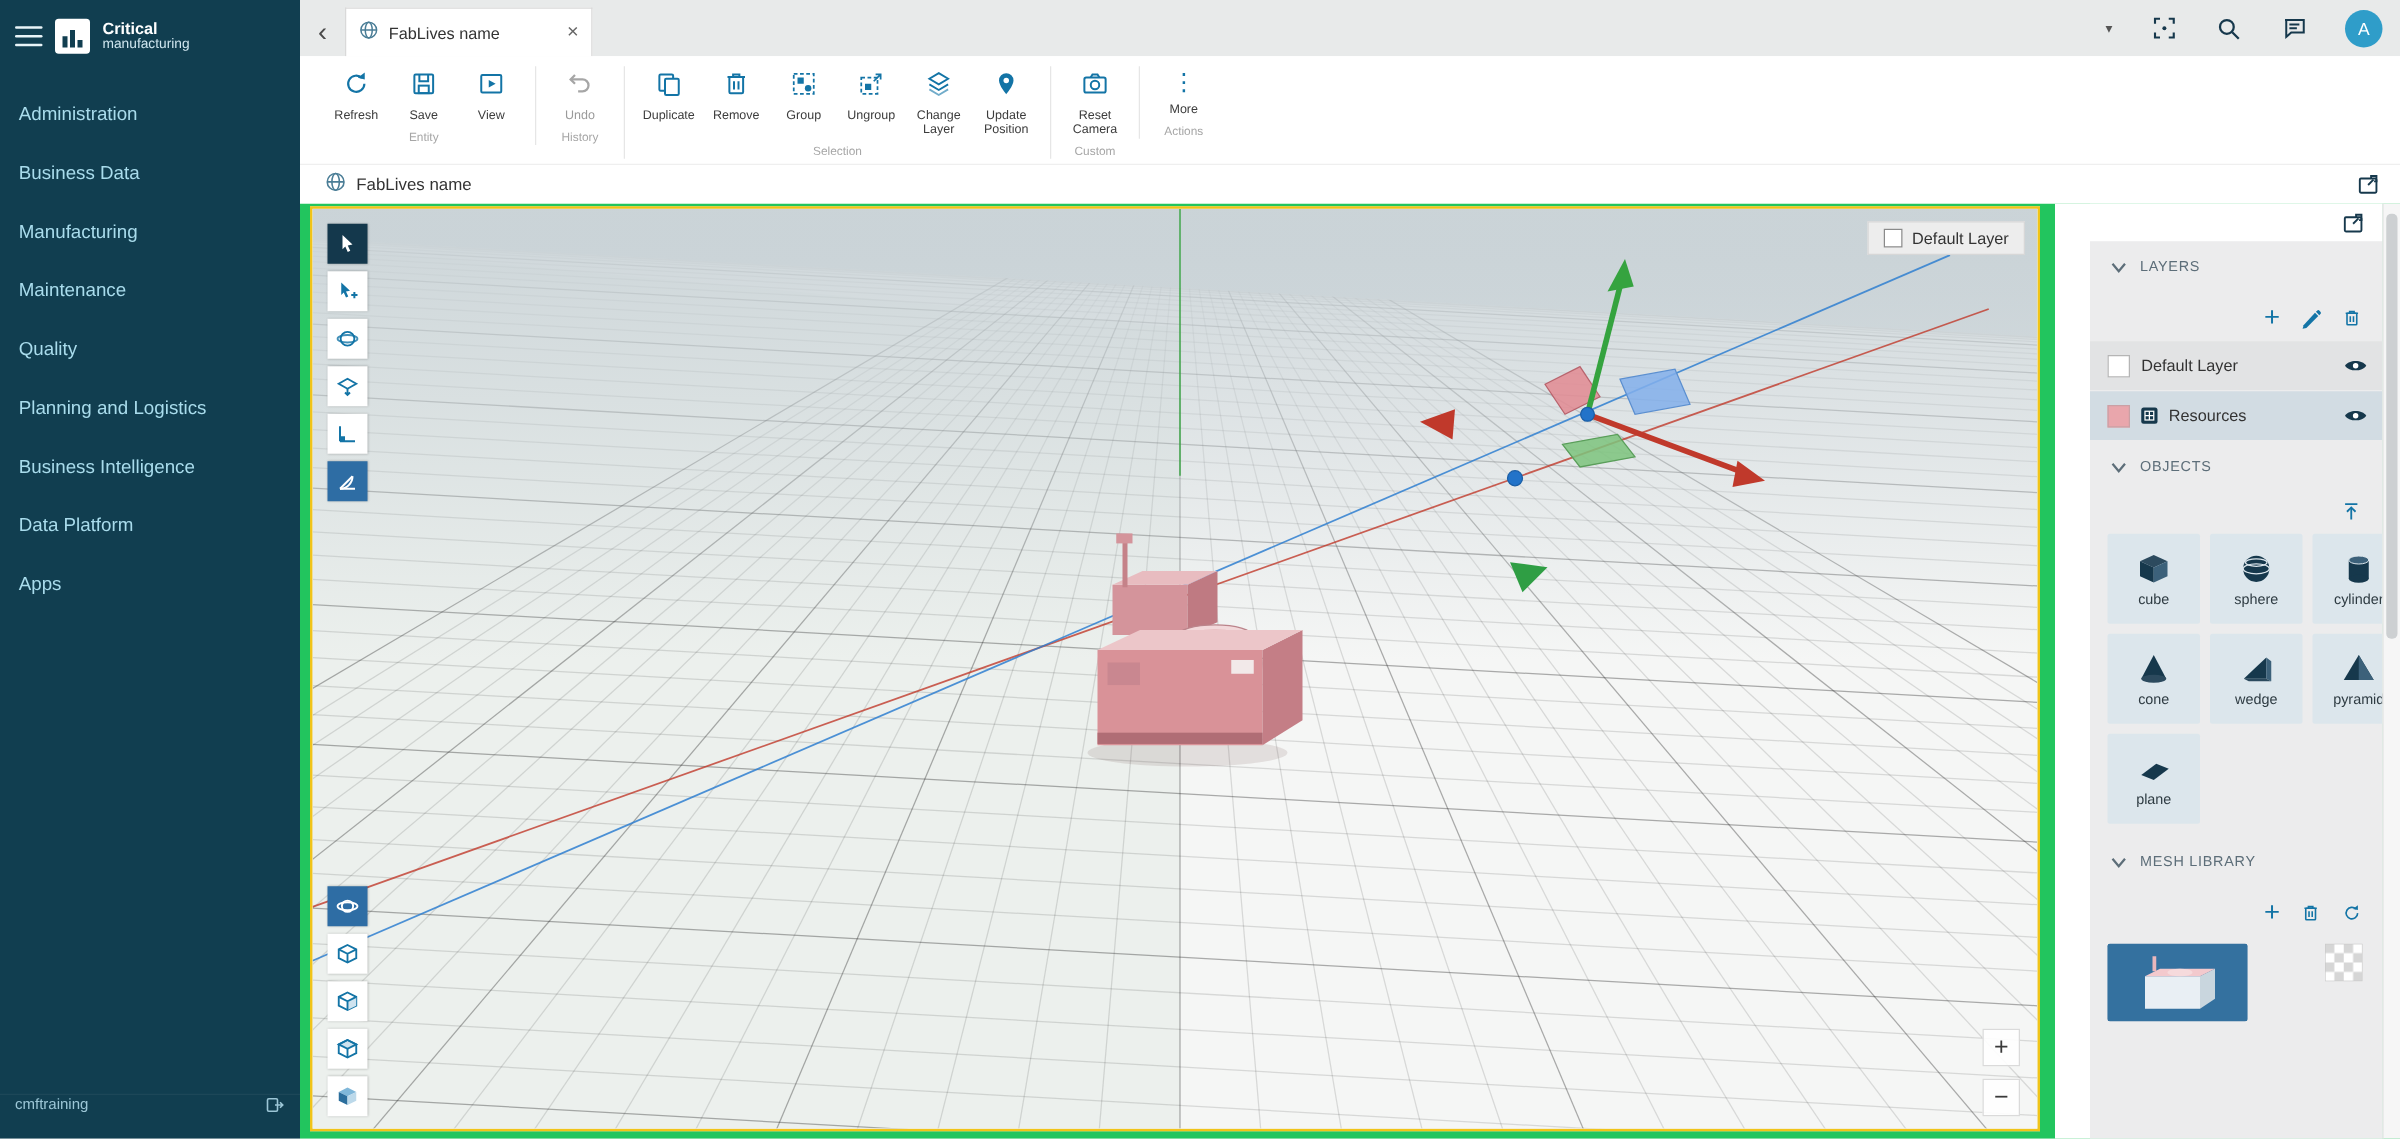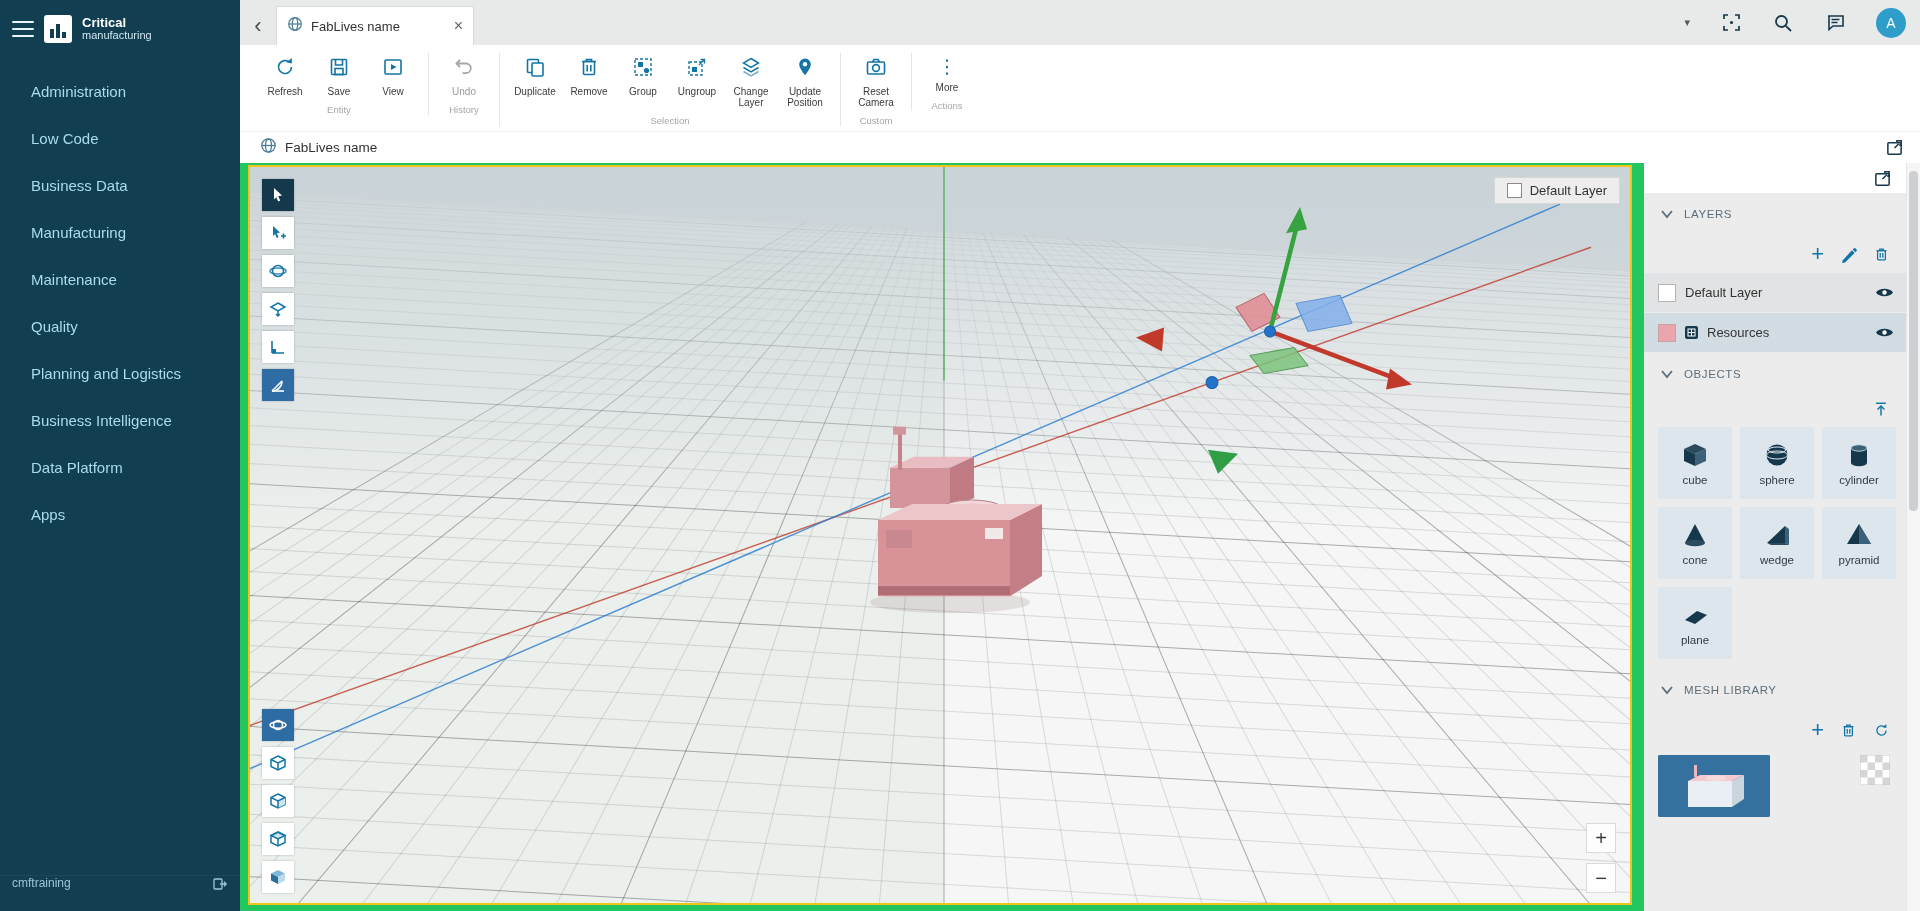--- a/index.html
+++ b/index.html
@@ -10,21 +10,21 @@
   .sidebar { width:240px; background:#113e50; color:#a9dcec; display:flex; flex-direction:column; flex:none; }
   .sb-head { height:58px; display:flex; align-items:center; padding:0 12px; gap:10px; }
   .hamburger { width:22px; height:16px; display:flex; flex-direction:column; justify-content:space-between; cursor:pointer; }
   .hamburger i { display:block; height:2px; background:#e8f4f8; border-radius:1px; }
   .logo-mark { width:28px; height:28px; background:#fff; border-radius:3px; display:flex; align-items:flex-end; justify-content:center; gap:2px; padding:5px 5px; }
   .logo-mark i { display:block; width:4px; background:#113e50; }
   .logo-mark i:nth-child(1){height:9px;} .logo-mark i:nth-child(2){height:14px;} .logo-mark i:nth-child(3){height:6px;}
   .logo-text { line-height:1.05; }
   .logo-text .l1 { color:#fff; font-weight:bold; font-size:13px; }
   .logo-text .l2 { color:#cfe6ef; font-size:11px; }
-  .sb-nav { margin-top:10px; flex:1;padding-left:16px; }
+  .sb-nav { margin-top:10px; flex:1; }
   .sb-item { height:47px; display:flex; align-items:center; padding-left:15px; font-size:15px; color:#a9dcec; cursor:pointer; }
   .sb-foot { height:36px; display:flex; align-items:flex-start; justify-content:space-between; padding:0 12px; font-size:12px; color:#9cc6d6; border-top:1px solid rgba(255,255,255,0.05); }
 
   
   .main { flex:1; display:flex; flex-direction:column; min-width:0; }
 
   
   .tabbar { height:45px; background:#e8eaea; display:flex; align-items:flex-end; flex:none; }
   .back-btn { width:36px; height:38px; display:flex; align-items:center; justify-content:center; font-size:22px; color:#4a4a4a; cursor:pointer; }
   .tab { width:198px; height:39px; background:#fff; border:1px solid #d9d9d9; border-bottom:none; display:flex; align-items:center; padding:0 10px; gap:8px; cursor:pointer; }
@@ -66,21 +66,21 @@
   .vtool.active-blue { background:#2e6da4; }
 
   .layer-badge { position:absolute; right:10px; top:10px; background:rgba(238,238,238,0.95); border:1px solid #d7d7d7; display:flex; align-items:center; padding:5px 12px; gap:8px; }
   .lb-check { width:15px; height:15px; background:#fff; border:1px solid #8a8a8a; cursor:pointer; }
   .lb-label { font-size:13px; color:#333; }
 
   .zoom-ctrls { position:absolute; right:14px; bottom:10px; display:flex; flex-direction:column; gap:10px; }
   .zoom-btn { width:30px; height:30px; background:rgba(255,255,255,0.9); border:1px solid #dadada; color:#3a3a3a; font-size:20px; display:flex; align-items:center; justify-content:center; cursor:pointer; }
 
   
-  .right-col { width:262px; flex:none; display:flex; flex-direction:column; background:#fff; }
+  .right-col { width:262px; flex:none; display:flex; flex-direction:column; background:#fff;padding-left:28px; }
   .rc-topstrip { height:30px; display:flex; align-items:center; justify-content:flex-end; padding-right:14px; background:#fff; }
   .panel-body { flex:1; background:#ececed; overflow:hidden; display:flex; flex-direction:column; }
   .sec-head { height:42px; display:flex; align-items:center; gap:10px; padding-left:16px; cursor:pointer; flex:none; }
   .sec-title { font-size:11.5px; letter-spacing:0.6px; color:#5d6e79; }
   .icon-row { height:38px; display:flex; align-items:center; justify-content:flex-end; gap:16px; padding-right:16px; flex:none; }
   .plus { font-size:22px; color:#1374a6; line-height:20px; cursor:pointer; font-weight:400; }
   .iclick { cursor:pointer; display:flex; align-items:center; justify-content:center; }
 
   .layer-row { height:39px; display:flex; align-items:center; padding:0 12px 0 14px; gap:9px; margin-bottom:1px; cursor:pointer; background:#e2e3e4; flex:none; }
   .layer-row.selected { background:#d2dce3; }
@@ -118,23 +118,20 @@
           <i></i>
         </div>
       <div class="logo-text">
         <div class="l1">Critical</div>
         <div class="l2">manufacturing</div>
       </div>
     </div>
     <div class="sb-nav">
       <div class="sb-item">
           <span>Administration</span>
-        </div>
-      <div class="sb-item">
-          <span>Low Code</span>
         </div>
       <div class="sb-item">
           <span>Business Data</span>
         </div>
       <div class="sb-item">
           <span>Manufacturing</span>
         </div>
       <div class="sb-item">
           <span>Maintenance</span>
         </div>

